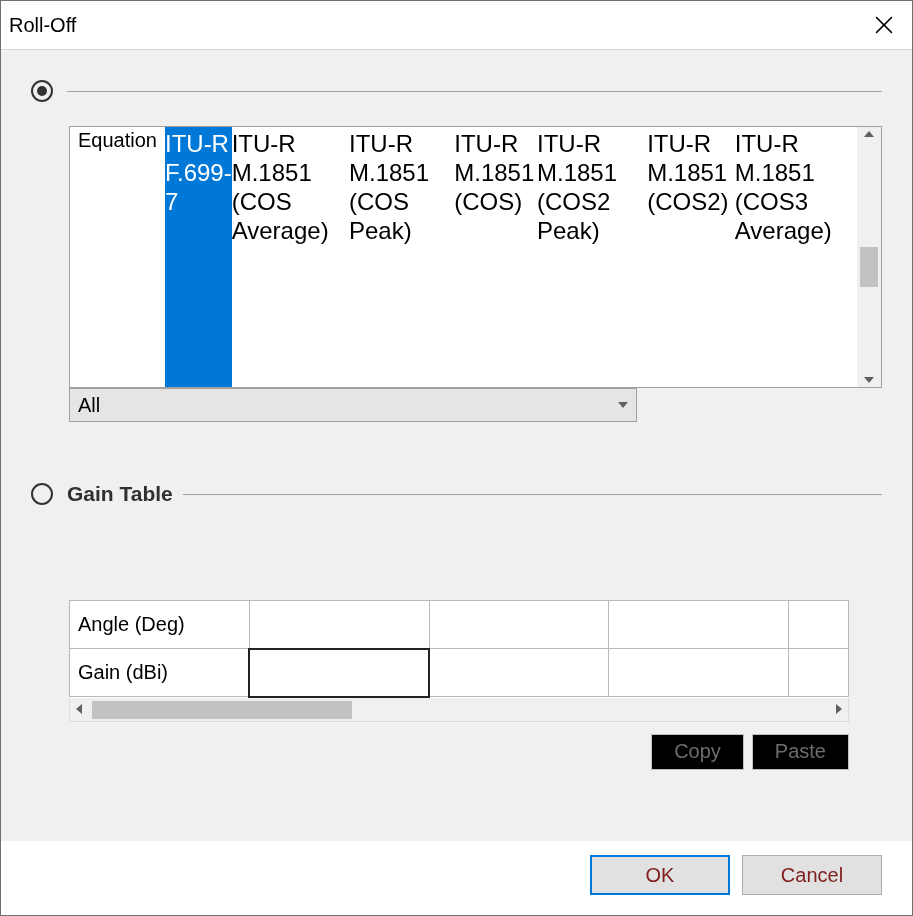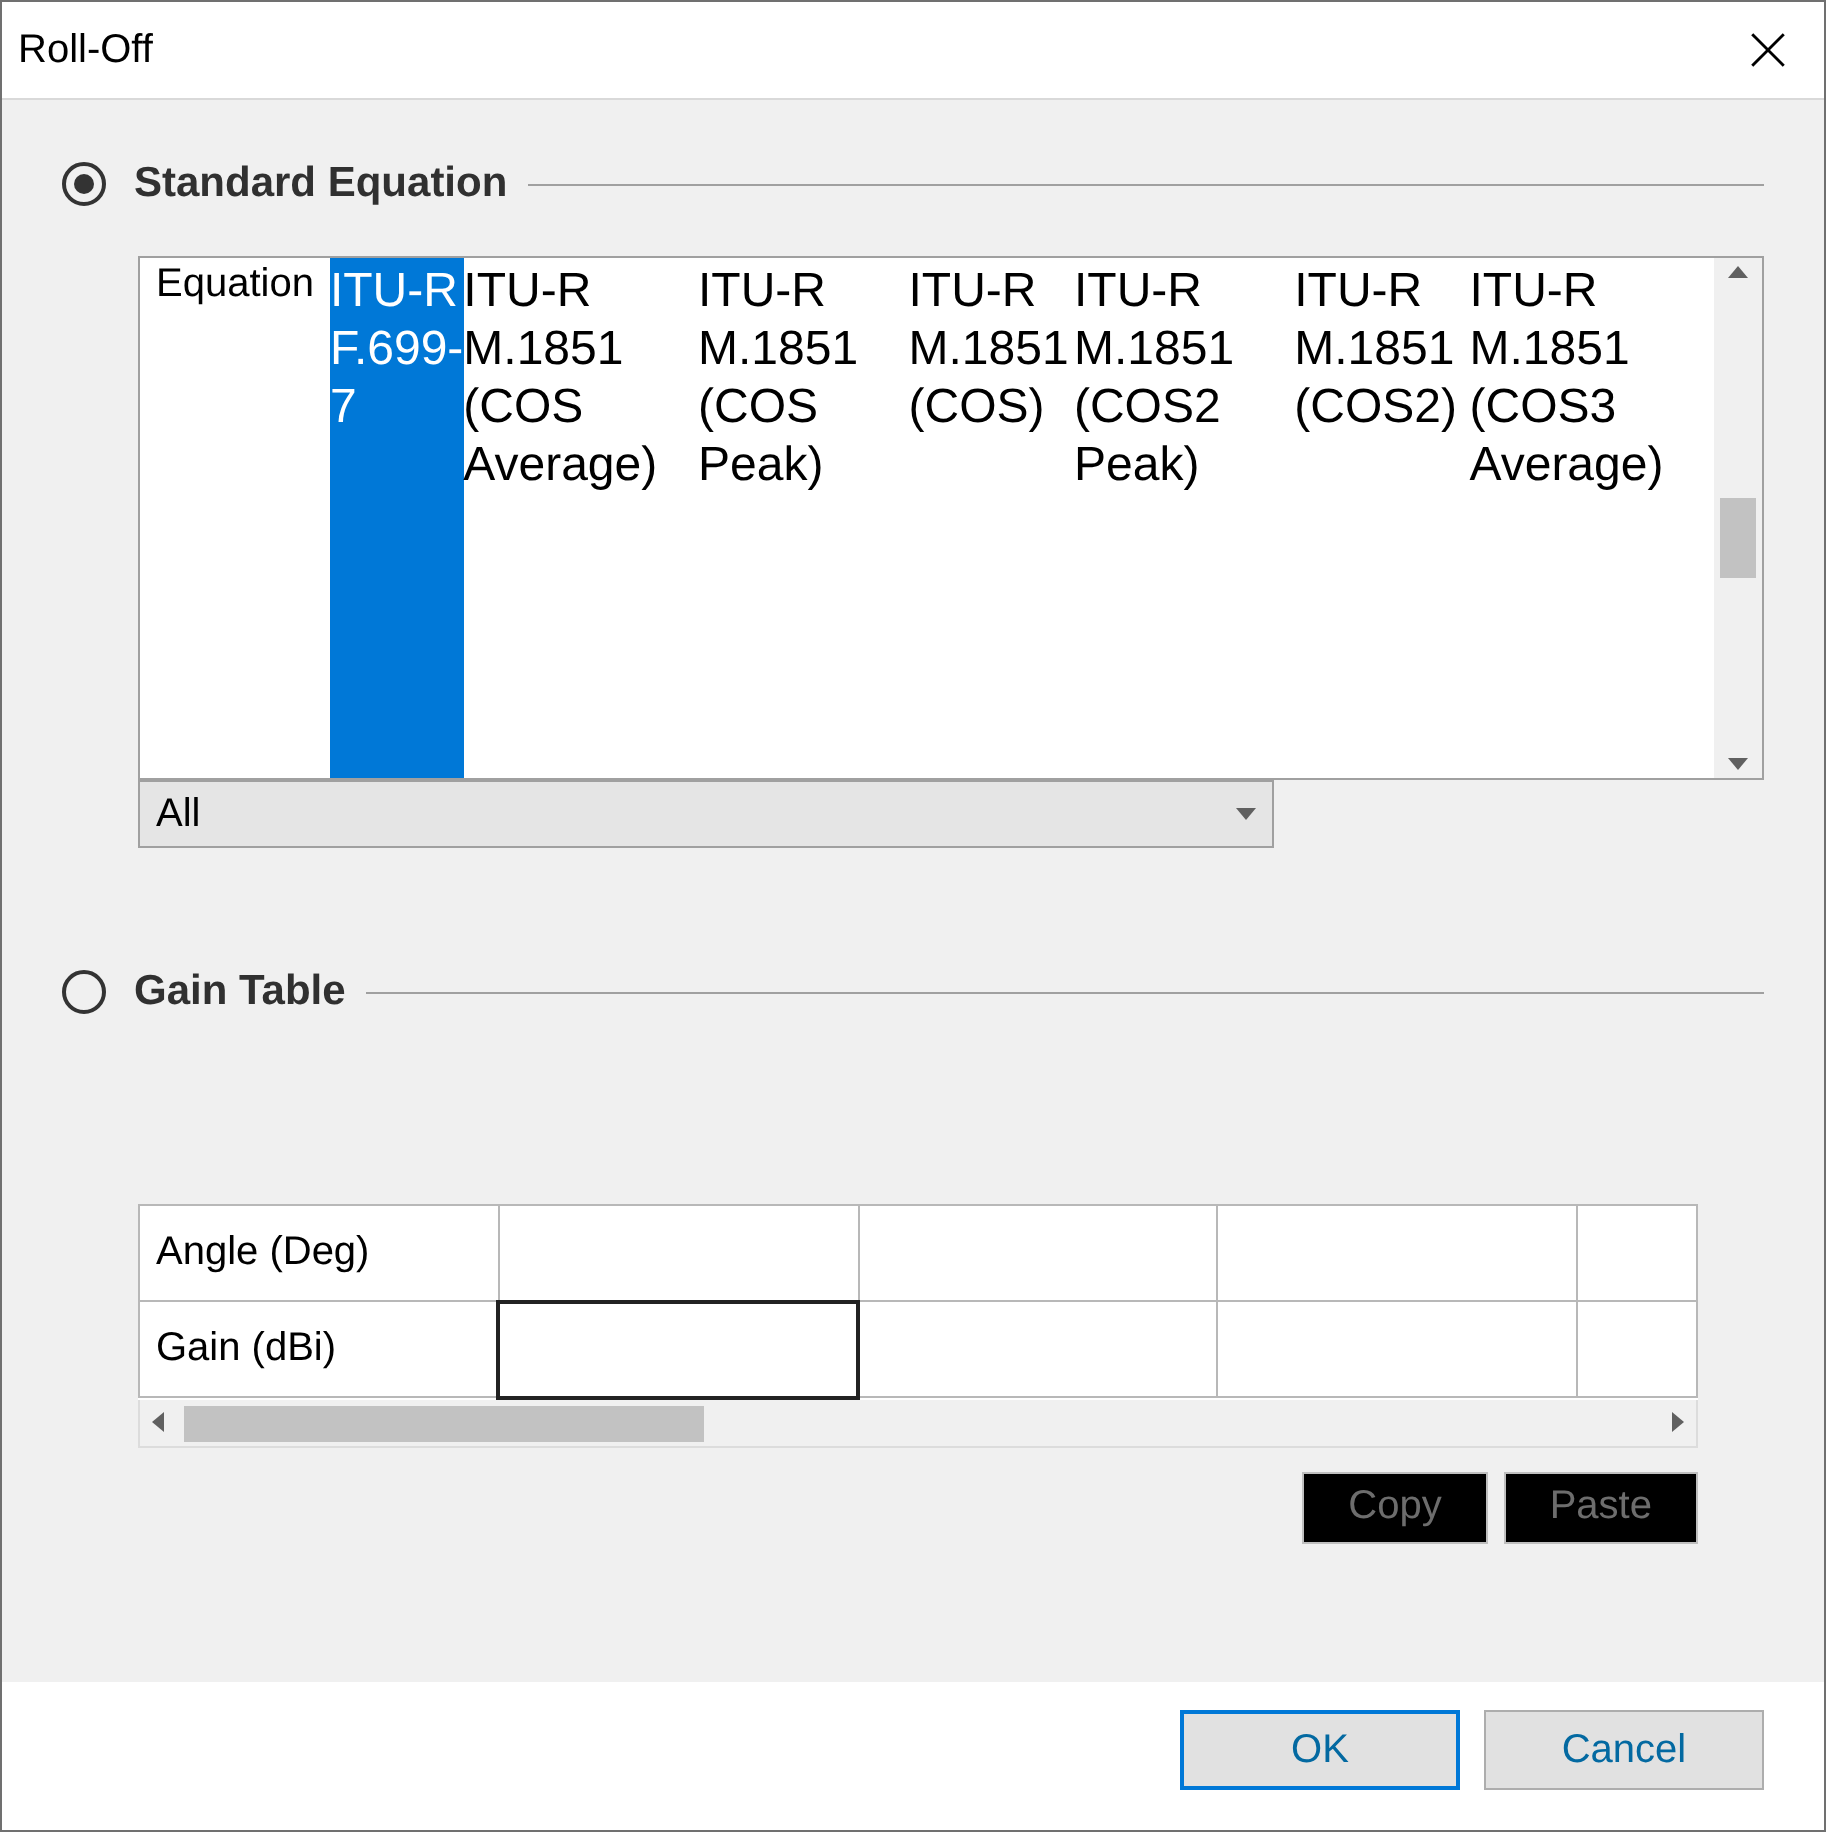--- a/index.html
+++ b/index.html
@@ -260,21 +260,21 @@
       gap: 12px;
       padding: 14px 30px 20px 30px;
     }
     .footer-btn {
       width: 140px;
       height: 40px;
       font-size: 20px;
       background: #e1e1e1;
       border: 1px solid #adadad;
       cursor: pointer;
-      color: #0369a1;
+      color: #7f1d1d;
     }
     .footer-btn.primary {
       border: 2px solid #0078d7;
     }
 
     .spacer-flex { flex: 1; }
   </style>
 </head>
 <body>
 
@@ -287,21 +287,20 @@
         <line x1="15" y1="1" x2="1" y2="15" stroke="#000" stroke-width="1.3"></line>
       </svg>
     </div>
   </div>
 
   <div class="body-area">
 
     <div class="group">
       <div class="group-header">
         <span class="radio-outer selected"></span>
-        <span class="group-title">Standard Equation</span>
         <span class="group-line"></span>
       </div>
 
       <div class="listbox-container">
         <div class="listbox">
           <div class="list-header">Equation</div>
           <div class="list-item selected">ITU-R F.699-7</div>
           <div class="list-item">ITU-R M.1851 (COS Average)</div>
           <div class="list-item">ITU-R M.1851 (COS Peak)</div>
           <div class="list-item">ITU-R M.1851 (COS)</div>

